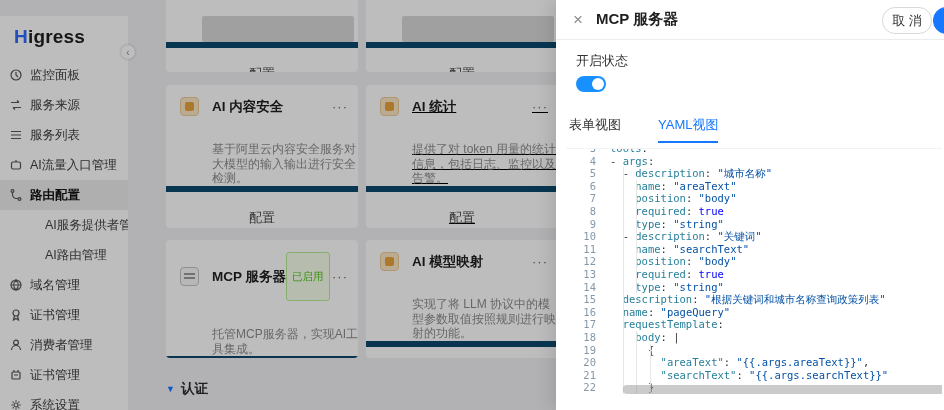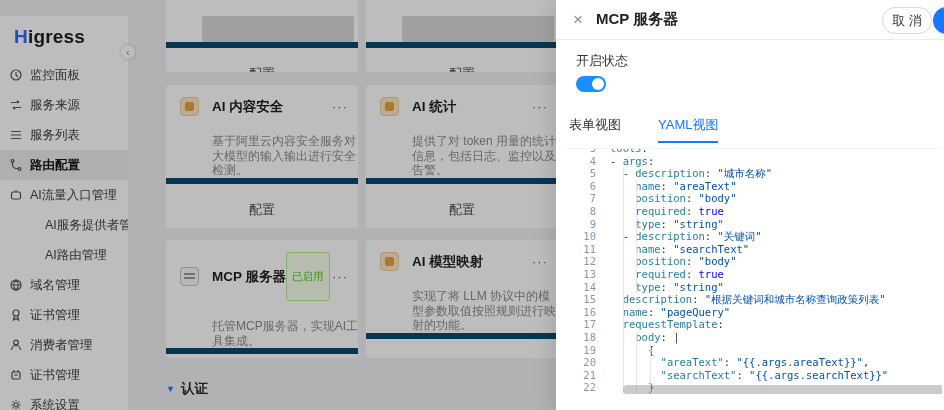--- a/index.html
+++ b/index.html
@@ -21,34 +21,34 @@
 
   
   .main { position:absolute; left:128px; top:0; right:0; height:410px; background:#f0f1f4; z-index:1; }
   .top-links { position:absolute; top:8px; left:354px; display:flex; gap:22px; font-size:13px; color:#2b2b2b; }
   .top-links span { cursor:pointer; }
 
   .card { position:absolute; background:#fff; border-radius:4px; display:flex; flex-direction:column; overflow:hidden; }
   .c-r1c1 { left:38px; top:-10px; width:192px; height:82px; }
   .c-r1c2 { left:238px; top:-10px; width:192px; height:82px; }
   .c-r2c1 { left:38px; top:85px;  width:192px; height:143px; }
-  .c-r2c2 { left:238px; top:85px; width:192px; height:143px; }
+  .c-r2c2 { left:238px; top:85px; width:192px; height:143px;text-decoration:underline; }
   .c-r3c1 { left:38px; top:240px; width:192px; height:118px; }
   .c-r3c2 { left:238px; top:240px; width:192px; height:118px; }
   .card-body { flex:1; padding:12px 10px 0 14px; }
   .card-head { display:flex; align-items:center; }
   .plugin-icon { width:19px; height:19px; border-radius:4px; margin-right:13px; flex:none; position:relative; }
   .plugin-icon.ai { background:#fbe7c6; border:1px solid #eccd96; }
   .plugin-icon.ai::after { content:""; position:absolute; left:4px; top:4px; width:9px; height:9px; border-radius:2px; background:#e8a23a; }
   .plugin-icon.mcp { background:#f7f7f7; border:1px solid #c3c3c3; }
   .plugin-icon.mcp::after { content:""; position:absolute; left:3px; top:5px; width:11px; height:2px; background:#9a9a9a; box-shadow:0 4px 0 #9a9a9a; }
   .card-title { font-size:13.5px; font-weight:bold; color:#1f1f1f; white-space:nowrap; }
   .badge { margin-left:0; font-size:10.5px; color:#52c41a; background:#f6ffed; border:1px solid #b7eb8f; border-radius:3px; padding:16px 5px; line-height:15px; white-space:nowrap; }
   .more { margin-left:auto; color:#5f5f5f; font-size:13px; letter-spacing:1px; cursor:pointer; line-height:10px; }
-  .card-desc { margin:18px 0 0 32px; width:146px; font-size:12px; line-height:14.5px; color:#8c8c8c; }
+  .card-desc { margin:26px 0 0 32px; width:146px; font-size:12px; line-height:14.5px; color:#8c8c8c; }
   .card-footer { border-top:6px solid #0c4a6e; text-align:center; font-size:13px; color:#4a4a4a; padding:17px 0; cursor:pointer; }
   .skeleton { margin:14px auto 0 22px; width:152px; height:26px; background:#d8d8d8; border-radius:2px; }
   .auth-row { position:absolute; left:38px; top:380px; font-size:13.5px; font-weight:bold; color:#2b2b2b; display:flex; align-items:center; gap:6px; }
   .auth-row .caret { color:#1677ff; font-size:9px; }
 
   
   .mask { position:absolute; left:0; top:0; width:556px; height:410px; background:rgba(0,0,0,.26); z-index:5; }
 
   
   .drawer { position:absolute; left:556px; top:0; width:388px; height:410px; background:#fff; z-index:10; box-shadow:-6px 0 16px rgba(0,0,0,.10); }
@@ -101,39 +101,39 @@
       <span>服务来源</span>
     </div>
     <div class="mi">
       <span class="icon">
           <svg viewBox="0 0 14 14" fill="none" stroke="currentColor" stroke-width="1.2">
             <path d="M2 3.5h10M2 7h10M2 10.5h10"></path>
           </svg>
         </span>
       <span>服务列表</span>
     </div>
+    <div class="mi">
+      <span class="icon">
+          <svg viewBox="0 0 14 14" fill="none" stroke="currentColor" stroke-width="1.2">
+            <rect x="2.5" y="4" width="9" height="7" rx="1.5"></rect>
+            <path d="M7 4V2M5 7h.01M9 7h.01"></path>
+          </svg>
+        </span>
+      <span>AI流量入口管理</span>
+      <span class="chev">∧</span>
+    </div>
     <div class="mi selected">
       <span class="icon">
           <svg viewBox="0 0 14 14" fill="none" stroke="currentColor" stroke-width="1.2">
             <circle cx="3.5" cy="3" r="1.4"></circle>
             <circle cx="10.5" cy="11" r="1.4"></circle>
             <path d="M3.5 4.5v2a4 4 0 0 0 4 4h1.5"></path>
           </svg>
         </span>
       <span>路由配置</span>
-    </div>
-    <div class="mi">
-      <span class="icon">
-          <svg viewBox="0 0 14 14" fill="none" stroke="currentColor" stroke-width="1.2">
-            <rect x="2.5" y="4" width="9" height="7" rx="1.5"></rect>
-            <path d="M7 4V2M5 7h.01M9 7h.01"></path>
-          </svg>
-        </span>
-      <span>AI流量入口管理</span>
-      <span class="chev">∧</span>
     </div>
     <div class="mi sub">
         <span>AI服务提供者管理</span>
       </div>
     <div class="mi sub">
         <span>AI路由管理</span>
       </div>
     <div class="mi">
       <span class="icon">
           <svg viewBox="0 0 14 14" fill="none" stroke="currentColor" stroke-width="1.2">

